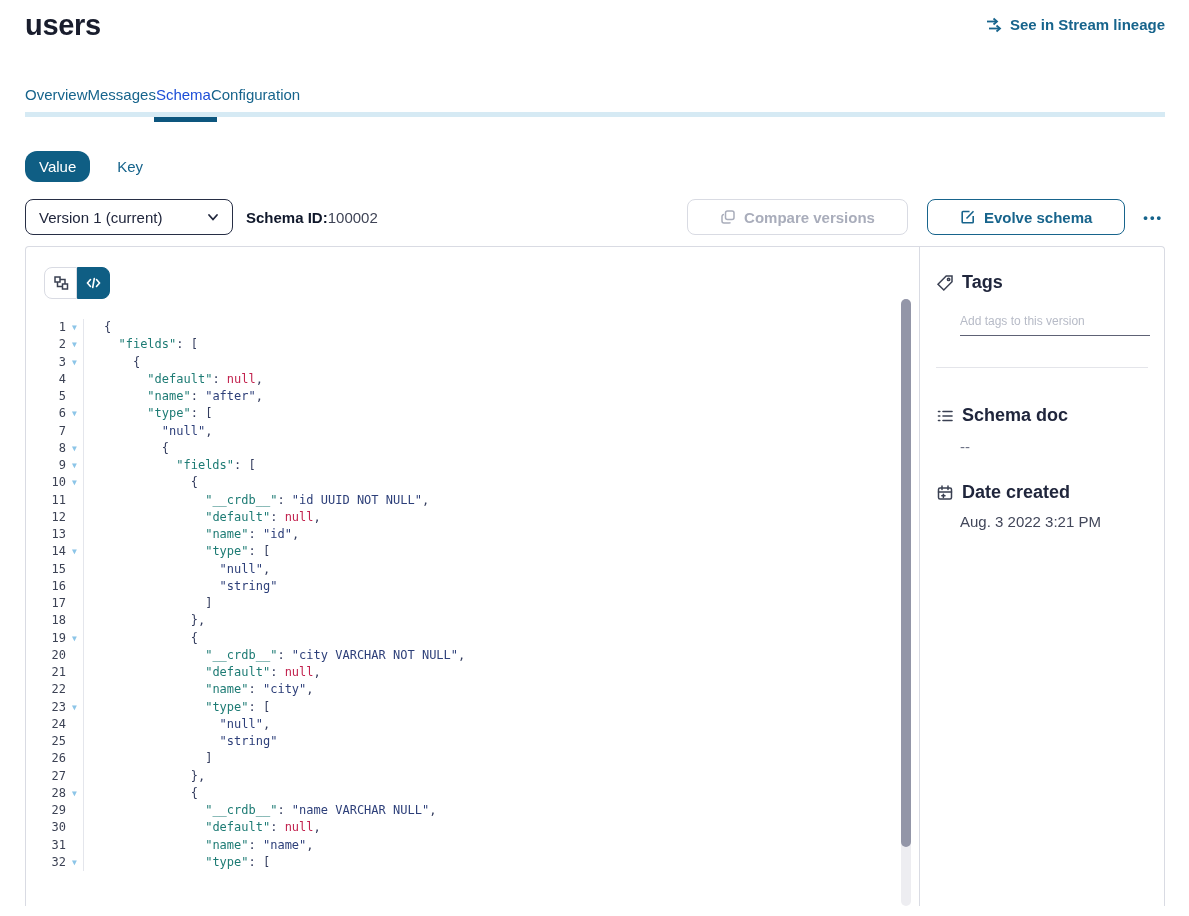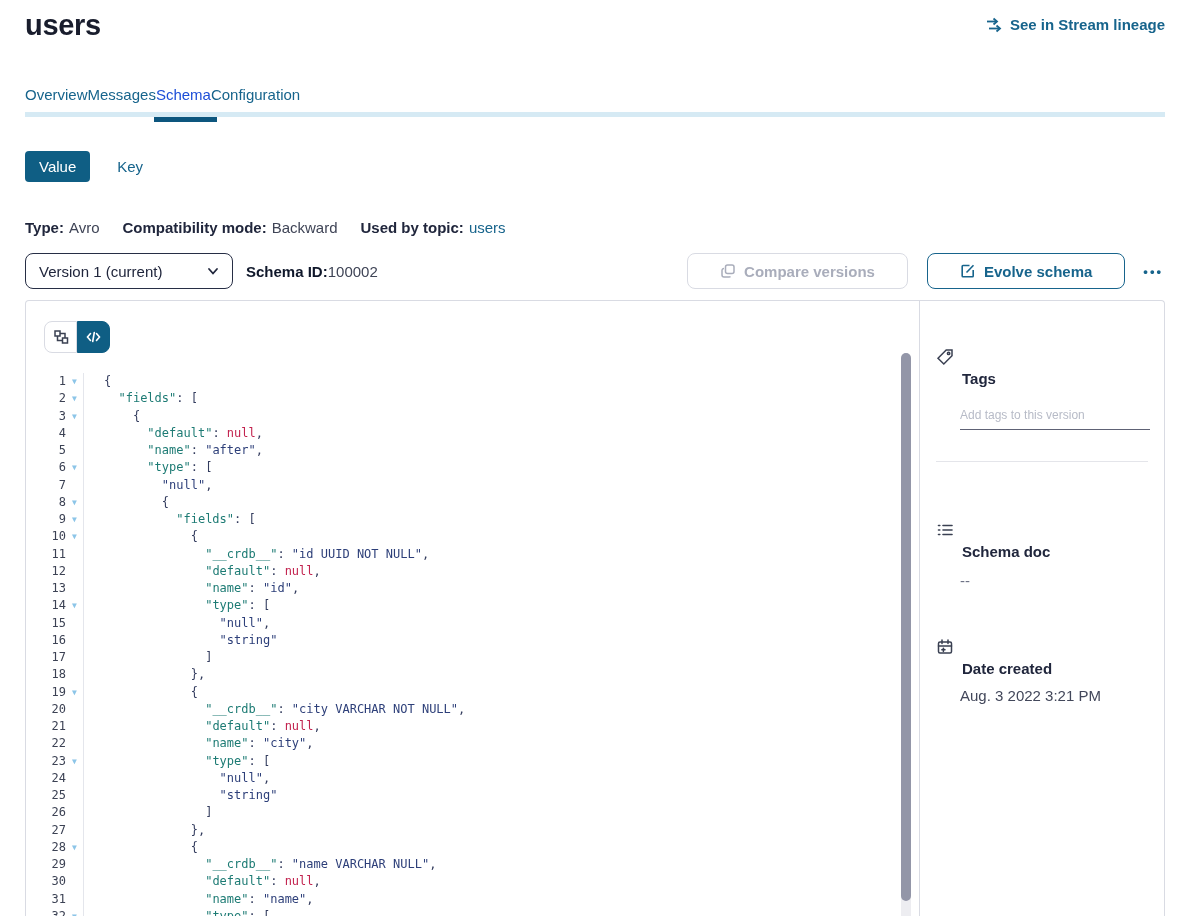--- a/index.html
+++ b/index.html
@@ -18,21 +18,21 @@
   .tabs { display:flex; padding-bottom:14px; }
   .tab { font-size:15px; color:var(--accent); cursor:pointer; }
   .tab.active { color:#1d4ed8; font-weight:500; position:relative; }
   .tab.active::after { content:""; position:absolute; left:-2px; right:-6px; bottom:-19px;
                        height:5px; background:var(--tab-underline); z-index:2; }
   .tab-track { position:absolute; left:0; right:0; bottom:0; height:5px; background:var(--tab-track); }
 
   
   .toggle-row { margin-top:34px; display:flex; align-items:center; }
   .value-btn { background:var(--button-fill); color:#fff; font-size:15px; border:none;
-               border-radius:4px; height:31px; padding:0 14px; cursor:pointer;
+               border-radius:12px; height:31px; padding:0 14px; cursor:pointer;
                font-family:inherit; }
   .key-link { margin-left:27px; color:var(--accent); font-size:15px; cursor:pointer; }
 
   
   .meta-row { margin-top:37px; display:flex; font-size:15px; }
   .meta-item { margin-right:23px; color:#3F4456; }
   .meta-item b { color:#20263C; font-weight:700; margin-right:5px; }
   .meta-item .link { color:var(--accent); cursor:pointer; }
 
   
@@ -76,21 +76,21 @@
   .scroll-track { position:absolute; top:52px; bottom:0; right:8px; width:10px;
                   background:#EDEDF1; border-radius:6px; }
   .scroll-thumb { position:absolute; top:0; left:0; width:10px; height:548px;
                   background:#9396A8; border-radius:6px; cursor:grab; }
 
   .v-divider { width:1px; background:var(--border); flex:none; }
 
   
   .side { width:244px; flex:none; padding:25px 16px 0 16px; }
   .side-head { display:flex; align-items:center; gap:8px; }
-  .side-head .ttl { font-size:15px; font-weight:700; color:#20263C;margin-top:44px; }
+  .side-head .ttl { font-size:18px; font-weight:700; color:#20263C; }
   .side-icon { color:#3A4052; flex:none; display:flex; }
   .side-content { margin-left:24px; }
   .tags-input { width:190px; border:none; border-bottom:1px solid #5E6275; outline:none;
                 font-size:12px; font-family:inherit; padding:0 0 7px 0; margin-top:21px;
                 color:#0c4a6e; background:transparent; }
   .tags-input::placeholder { color:#B7BBC7; opacity:1; }
   .side-divider { border:none; border-top:1px solid #E4E5EA; margin:31px 0 0 0; }
   .sec-doc { margin-top:37px; }
   .doc-value { font-size:15px; color:#6E7386; margin-top:12px; }
   .sec-date { margin-top:27px; }
@@ -124,25 +124,20 @@
         <div class="tab">Configuration</div>
       </div>
     <div class="tab-track"></div>
   </div>
 
   <div class="toggle-row">
     <button class="value-btn">Value</button>
     <span class="key-link">Key</span>
   </div>
 
-  <div class="meta-row">
-      <div class="meta-item"><b>Type:</b><span>Avro</span></div>
-      <div class="meta-item"><b>Compatibility mode:</b><span>Backward</span></div>
-      <div class="meta-item"><b>Used by topic:</b><span class="link">users</span></div>
-    </div>
 
   <div class="version-row">
     <div class="version-select">
       <span>Version 1 (current)</span>
       <span class="side-icon" style="color:#20263C">
         <svg width="12" height="12" viewBox="0 0 12 12" fill="none" stroke="currentColor" stroke-width="1.8" stroke-linecap="round">
           <path d="M2 4 L6 8.5 L10 4"></path>
         </svg>
       </span>
     </div>

